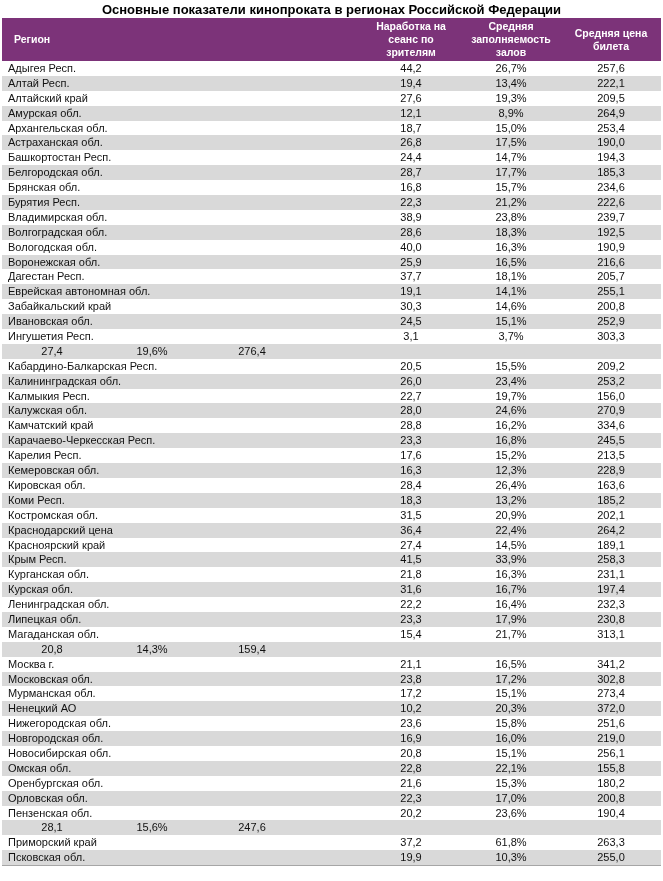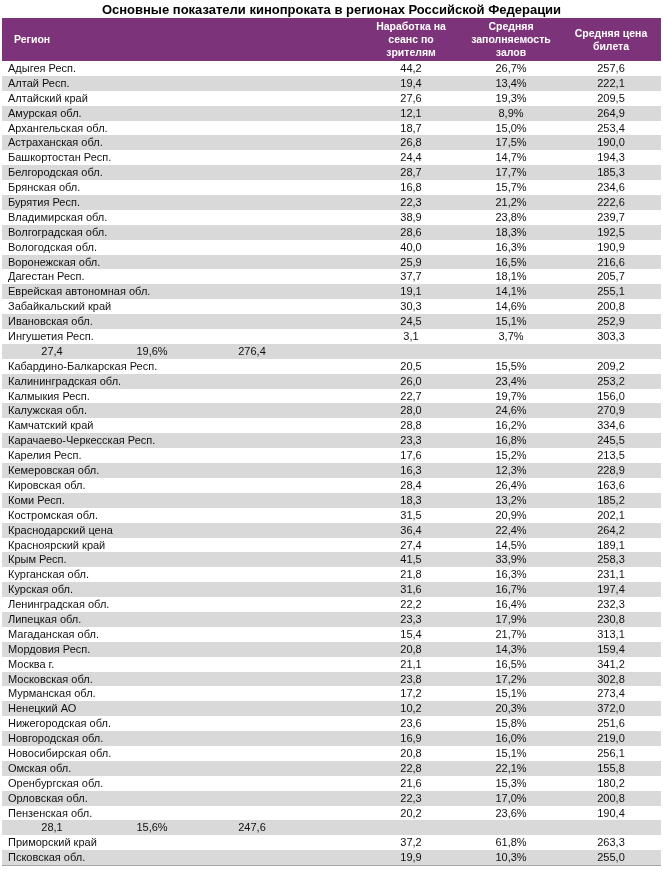--- a/index.html
+++ b/index.html
@@ -280,21 +280,20 @@
           <div class="td col-num">17,9%</div>
           <div class="td col-num">230,8</div>
         </div>
         <div class="row">
           <div class="td col-region">Магаданская обл.</div>
           <div class="td col-num">15,4</div>
           <div class="td col-num">21,7%</div>
           <div class="td col-num">313,1</div>
         </div>
         <div class="row">
-          <div class="td col-region">Мордовия Респ.</div>
           <div class="td col-num">20,8</div>
           <div class="td col-num">14,3%</div>
           <div class="td col-num">159,4</div>
         </div>
         <div class="row">
           <div class="td col-region">Москва г.</div>
           <div class="td col-num">21,1</div>
           <div class="td col-num">16,5%</div>
           <div class="td col-num">341,2</div>
         </div>

